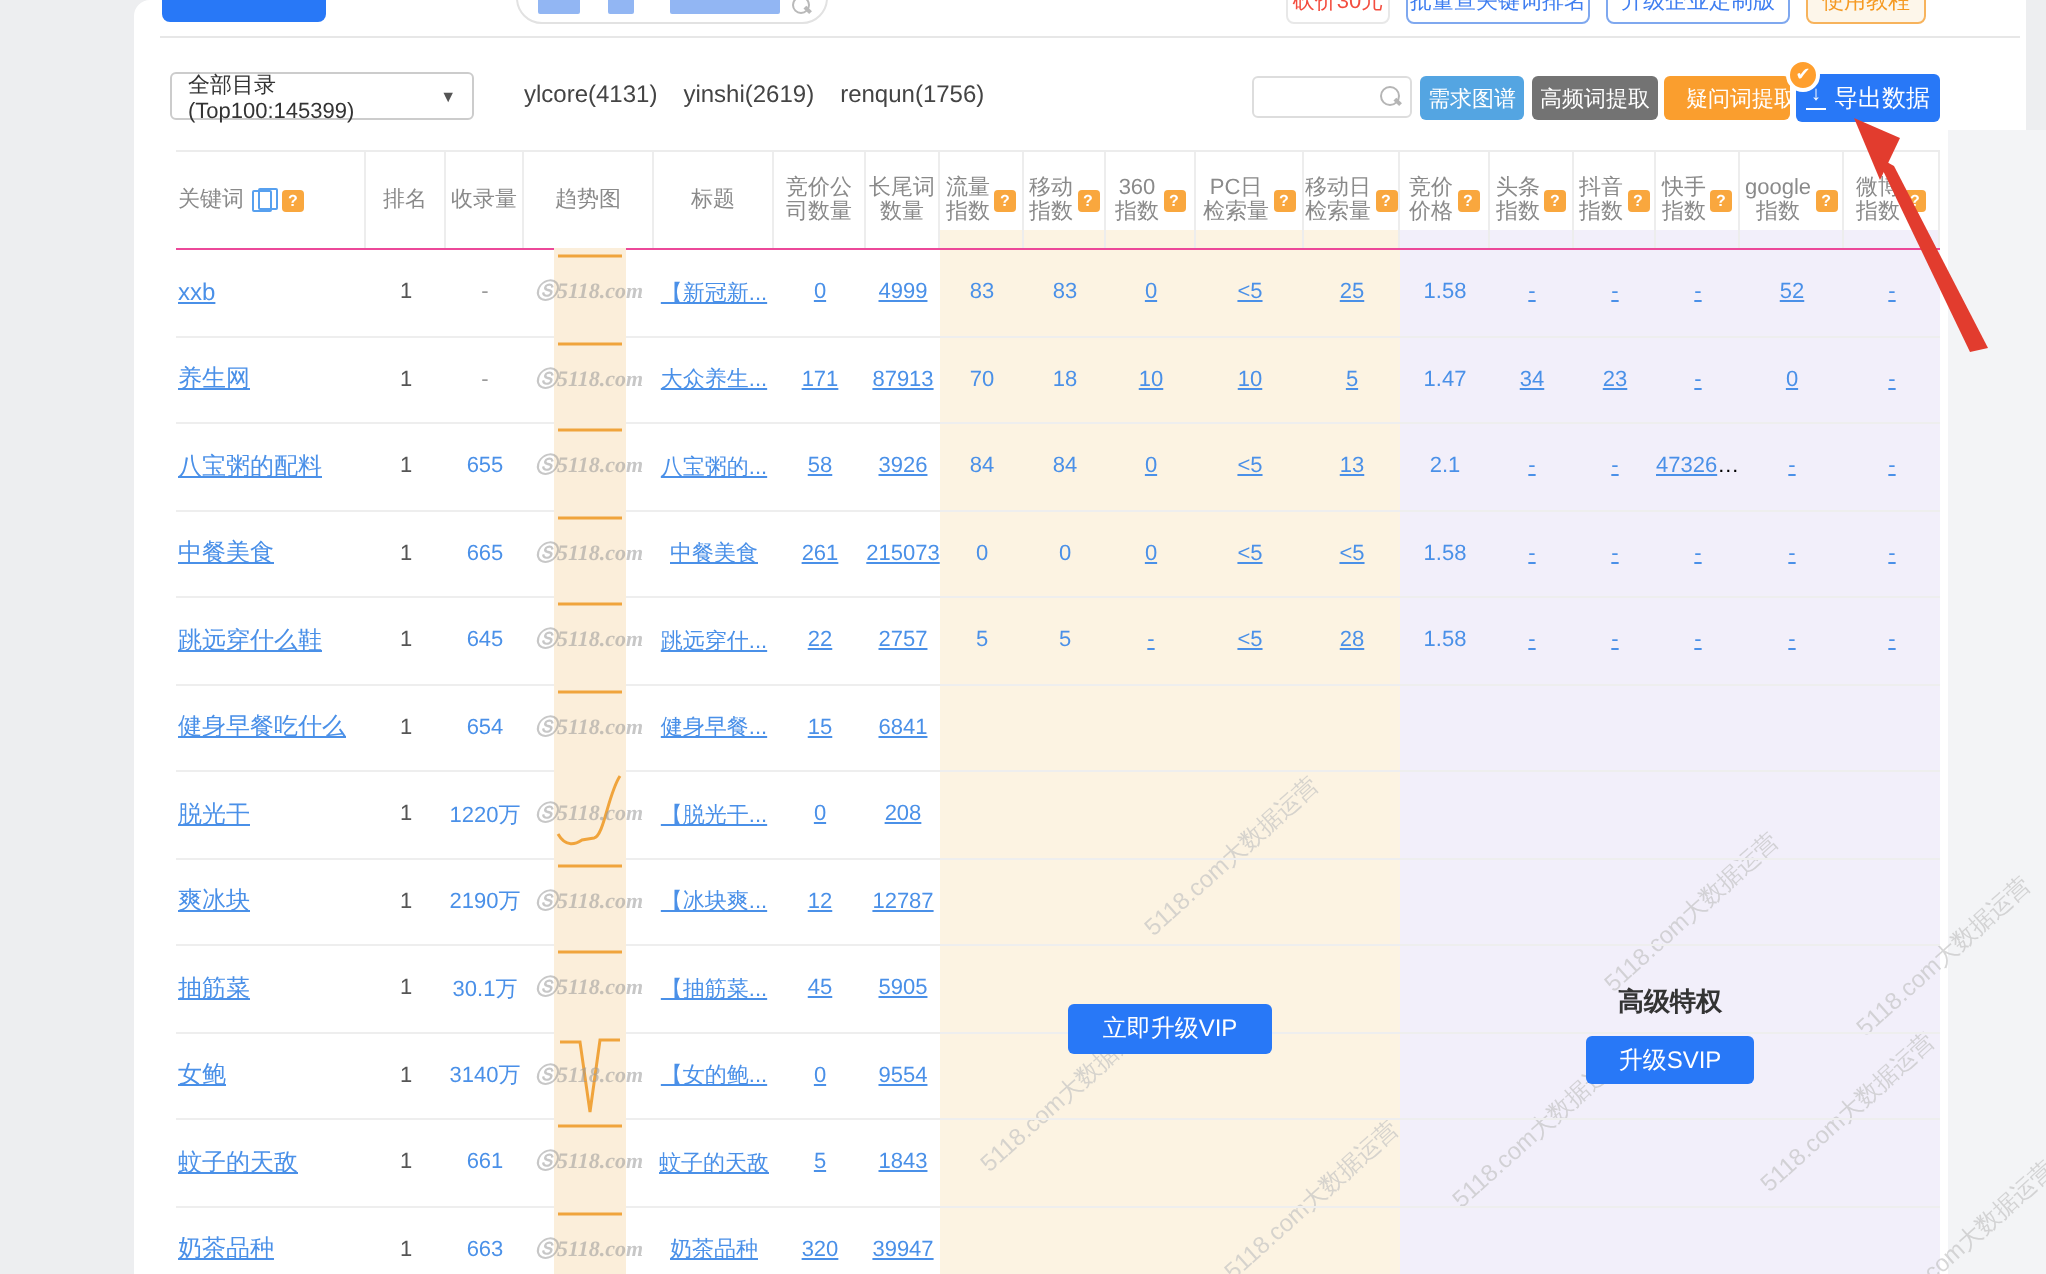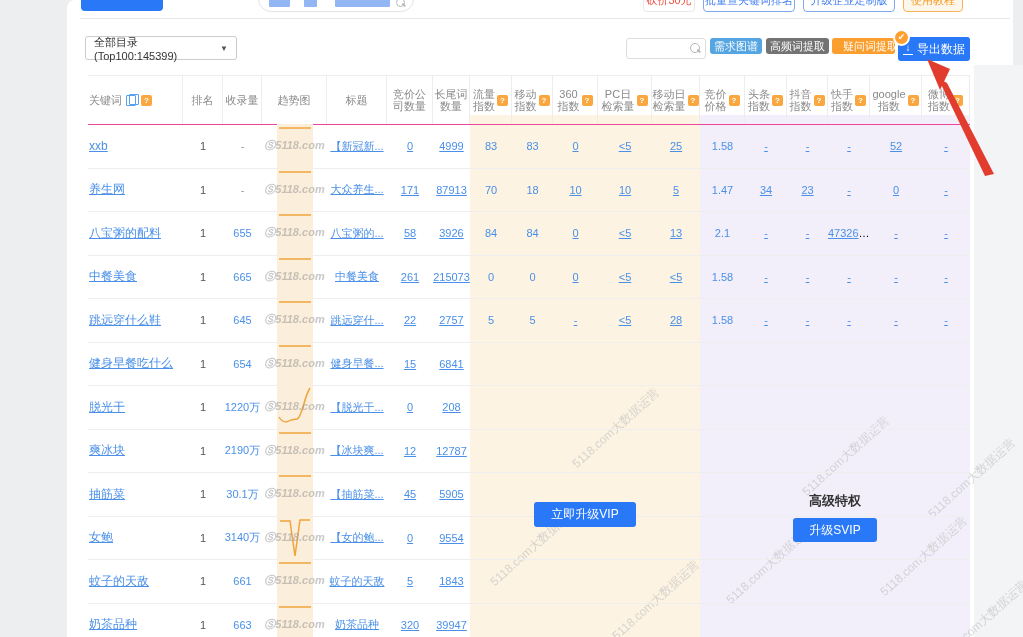--- a/index.html
+++ b/index.html
@@ -30,21 +30,21 @@
   
   .dir-select { position:absolute; left:85px; top:36px; width:152px; height:24px; border:1px solid #ccc; border-radius:3px; background:#fff; display:flex; align-items:center; padding:0 8px; font-size:11px; color:#333; cursor:pointer; }
   .dir-select .caret { margin-left:auto; font-size:8px; color:#555; }
   .filters { position:absolute; left:262px; top:40px; display:flex; gap:13px; font-size:12px; color:#444; }
   .filters span { cursor:pointer; }
   .search-box { position:absolute; left:626px; top:38px; width:80px; height:21px; border:1px solid #ddd; border-radius:3px; background:#fff; display:flex; align-items:center; }
   .search-box input { border:none; outline:none; width:58px; height:17px; margin-left:5px; font-size:11px; }
   .mag { position:relative; width:11px; height:11px; margin-left:auto; margin-right:4px; }
   .mag::before{ content:""; position:absolute; left:0; top:0; width:8px; height:8px; border:1.4px solid #b5b5b5; border-radius:50%; }
   .mag::after{ content:""; position:absolute; left:7px; top:7px; width:4px; height:1.6px; background:#b5b5b5; transform:rotate(45deg); }
-  .tb-btn { position:absolute; top:38px; height:16px; border:none; border-radius:3px; color:#fff; font-size:11px; display:flex; align-items:center; justify-content:center; cursor:pointer; white-space:nowrap; }
+  .tb-btn { position:absolute; top:38px; height:22px; border:none; border-radius:3px; color:#fff; font-size:11px; display:flex; align-items:center; justify-content:center; cursor:pointer; white-space:nowrap; }
   .tb-demand  { left:710px; width:52px; }
   .tb-highfreq{ left:766px; width:63px; }
   .tb-question{ left:832px; width:63px;padding-left:14px; }
   .tb-export  { left:898px; top:37px; width:72px; height:24px; font-size:12px; gap:4px; }
   .dl-icon { display:inline-block; width:10px; height:11px; border-bottom:1.6px solid #fff; font-size:10px; line-height:8px; font-weight:bold; }
   .vip-badge { position:absolute; left:893px; top:29px; width:17px; height:17px; background:#ff9f2e; border:2px solid #fff; border-radius:50%; color:#fff; font-size:9px; line-height:13px; text-align:center; z-index:6; }
 
   
   .zone-cream { position:absolute; left:470px; top:115px; width:230px; height:522px; background:#fcf3e2; }
   .zone-lav   { position:absolute; left:700px; top:115px; width:270px; height:522px; background:#f2effa; }
@@ -62,21 +62,21 @@
 
   .trow { display:grid; height:43.5px; align-items:center; border-bottom:1px solid #eeeeee; }
   .tcell { text-align:center; font-size:11px; overflow:hidden; text-overflow:ellipsis; white-space:nowrap; }
   .tcell.left { text-align:left; padding-left:1px; }
   .lnk { color:#4a90e8; text-decoration:underline; cursor:pointer; }
   .num { color:#4a90e8; }
   .dash-gray { color:#9a9a9a; }
   .rank { color:#555; border-bottom:1px solid #777; text-decoration:none; cursor:pointer; }
   .kw { font-size:12px; }
 
-  .trendbox { position:relative; width:36px; height:44px; background:#fbeeda; margin:8px auto; cursor:pointer; }
+  .trendbox { position:relative; width:36px; height:44px; background:#fbeeda; margin:8px auto; cursor:pointer;font-family:Liberation Serif, serif; }
   .trendbox svg { position:absolute; left:0; top:0; overflow:visible; }
   .tw { position:absolute; left:-26px; top:14px; width:88px; text-align:center; font-size:11px; font-style:italic; font-weight:bold; color:#9a9a9a; opacity:.55; white-space:nowrap; }
 
   
   .ov { position:absolute; z-index:3; text-align:center; }
   .ov-title { font-size:13px; font-weight:bold; color:#333; white-space:nowrap; }
   .ov-btn { border:none; background:#2878f7; color:#fff; font-size:12px; border-radius:3px; cursor:pointer; }
 
   
   #arrow { position:absolute; left:0; top:0; z-index:7; pointer-events:none; }
@@ -98,20 +98,25 @@
   <button class="top-cut-btn btn-promo">砍价30元</button>
   <button class="top-cut-btn btn-batch">批量查关键词排名</button>
   <button class="top-cut-btn btn-ent">升级企业定制版</button>
   <button class="top-cut-btn btn-tut">使用教程</button>
 
   <div class="divider"></div>
 
   <div class="dir-select">
     <span>全部目录(Top100:145399)</span>
     <span class="caret">▼</span>
+  </div>
+  <div class="filters">
+    <span>ylcore(4131)</span>
+    <span>yinshi(2619)</span>
+    <span>renqun(1756)</span>
   </div>
   <div class="search-box">
     <input style="">
     <span class="mag"></span>
   </div>
   <button class="tb-btn tb-demand" style="background:#54a5e2">需求图谱</button>
   <button class="tb-btn tb-highfreq" style="background:#737373">高频词提取</button>
   <button class="tb-btn tb-question" style="background:#fa9e2e">疑问词提取</button>
   <button class="tb-btn tb-export" style="background:#2878f7">
     <span class="dl-icon">↓</span>

